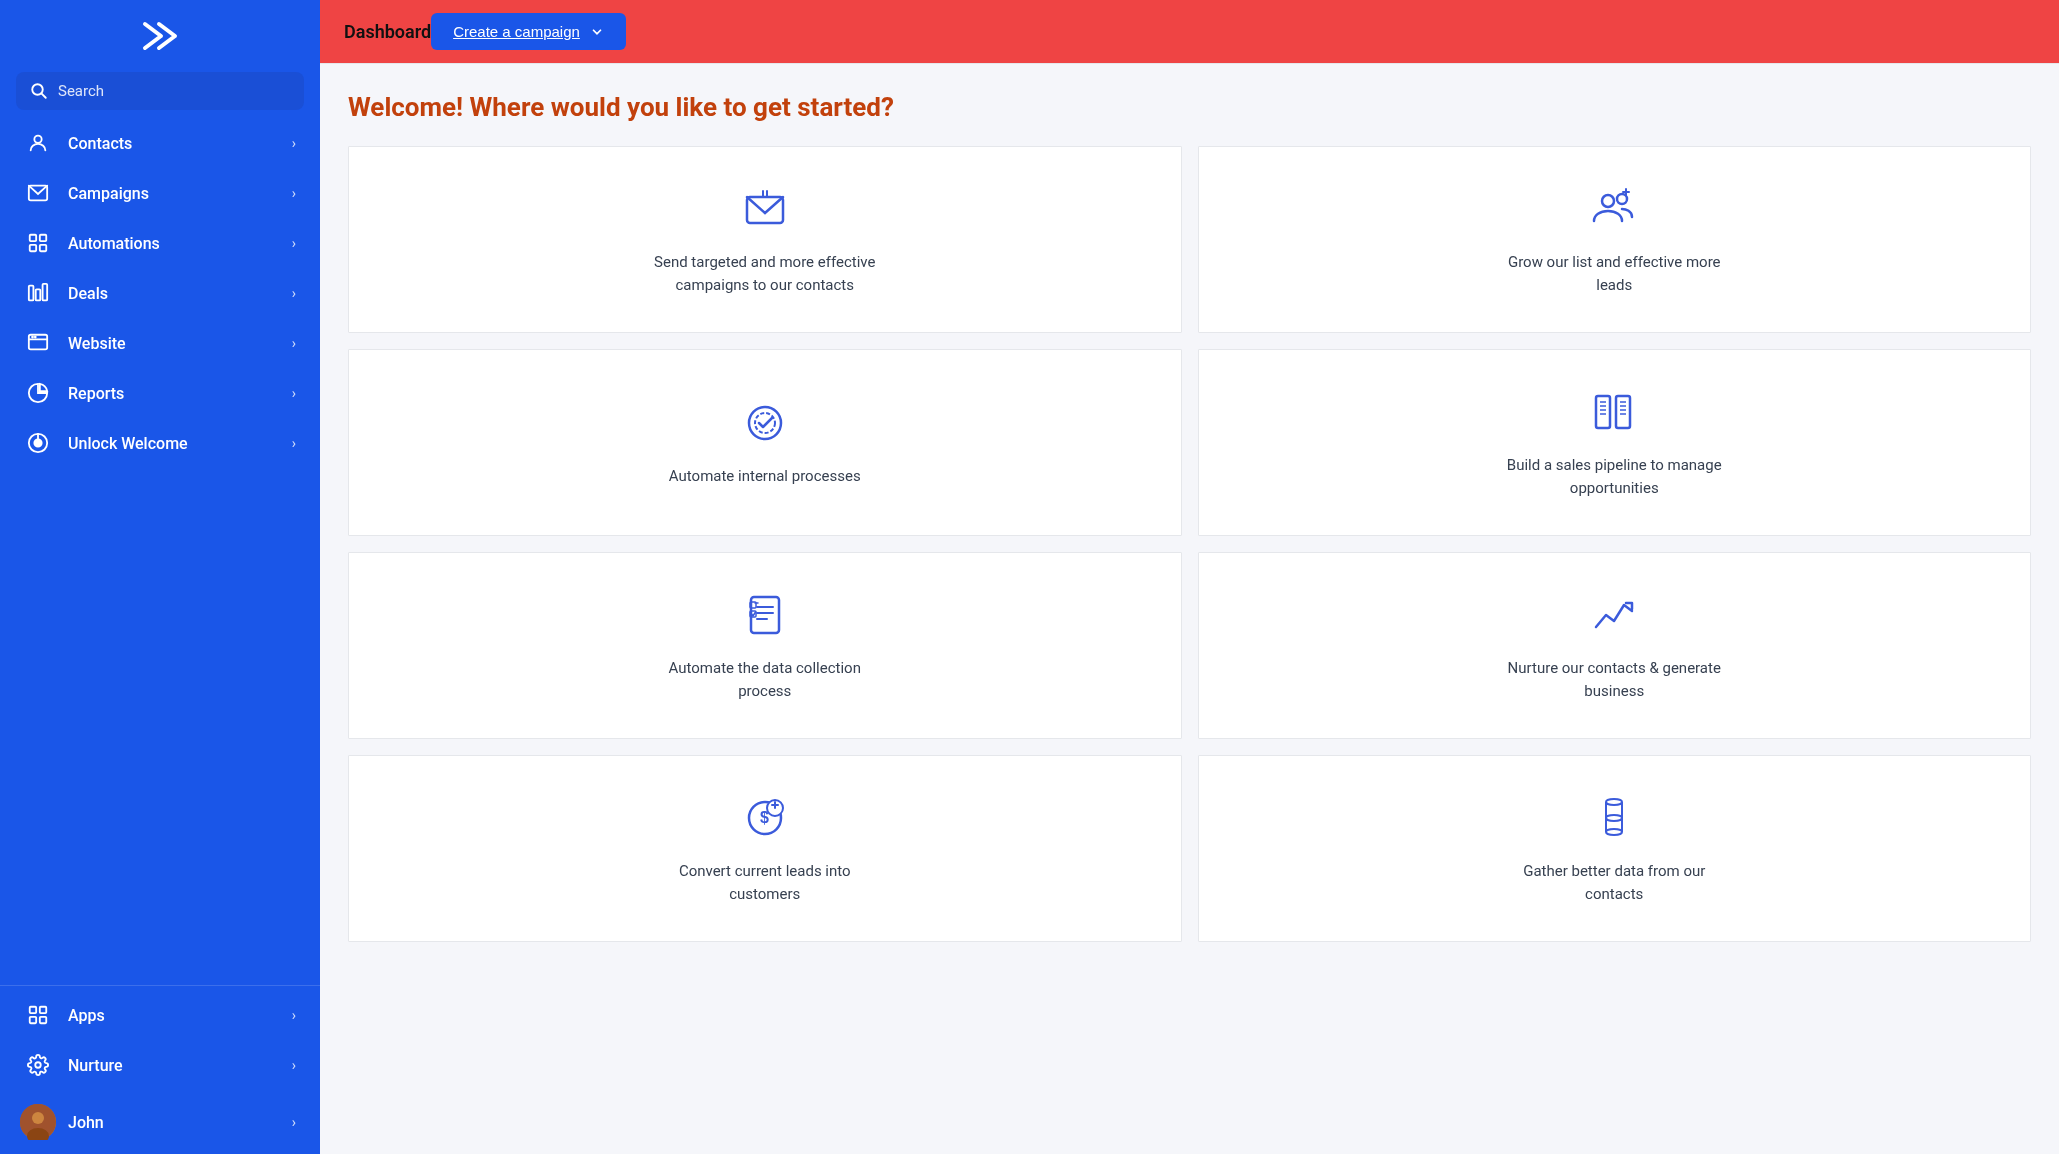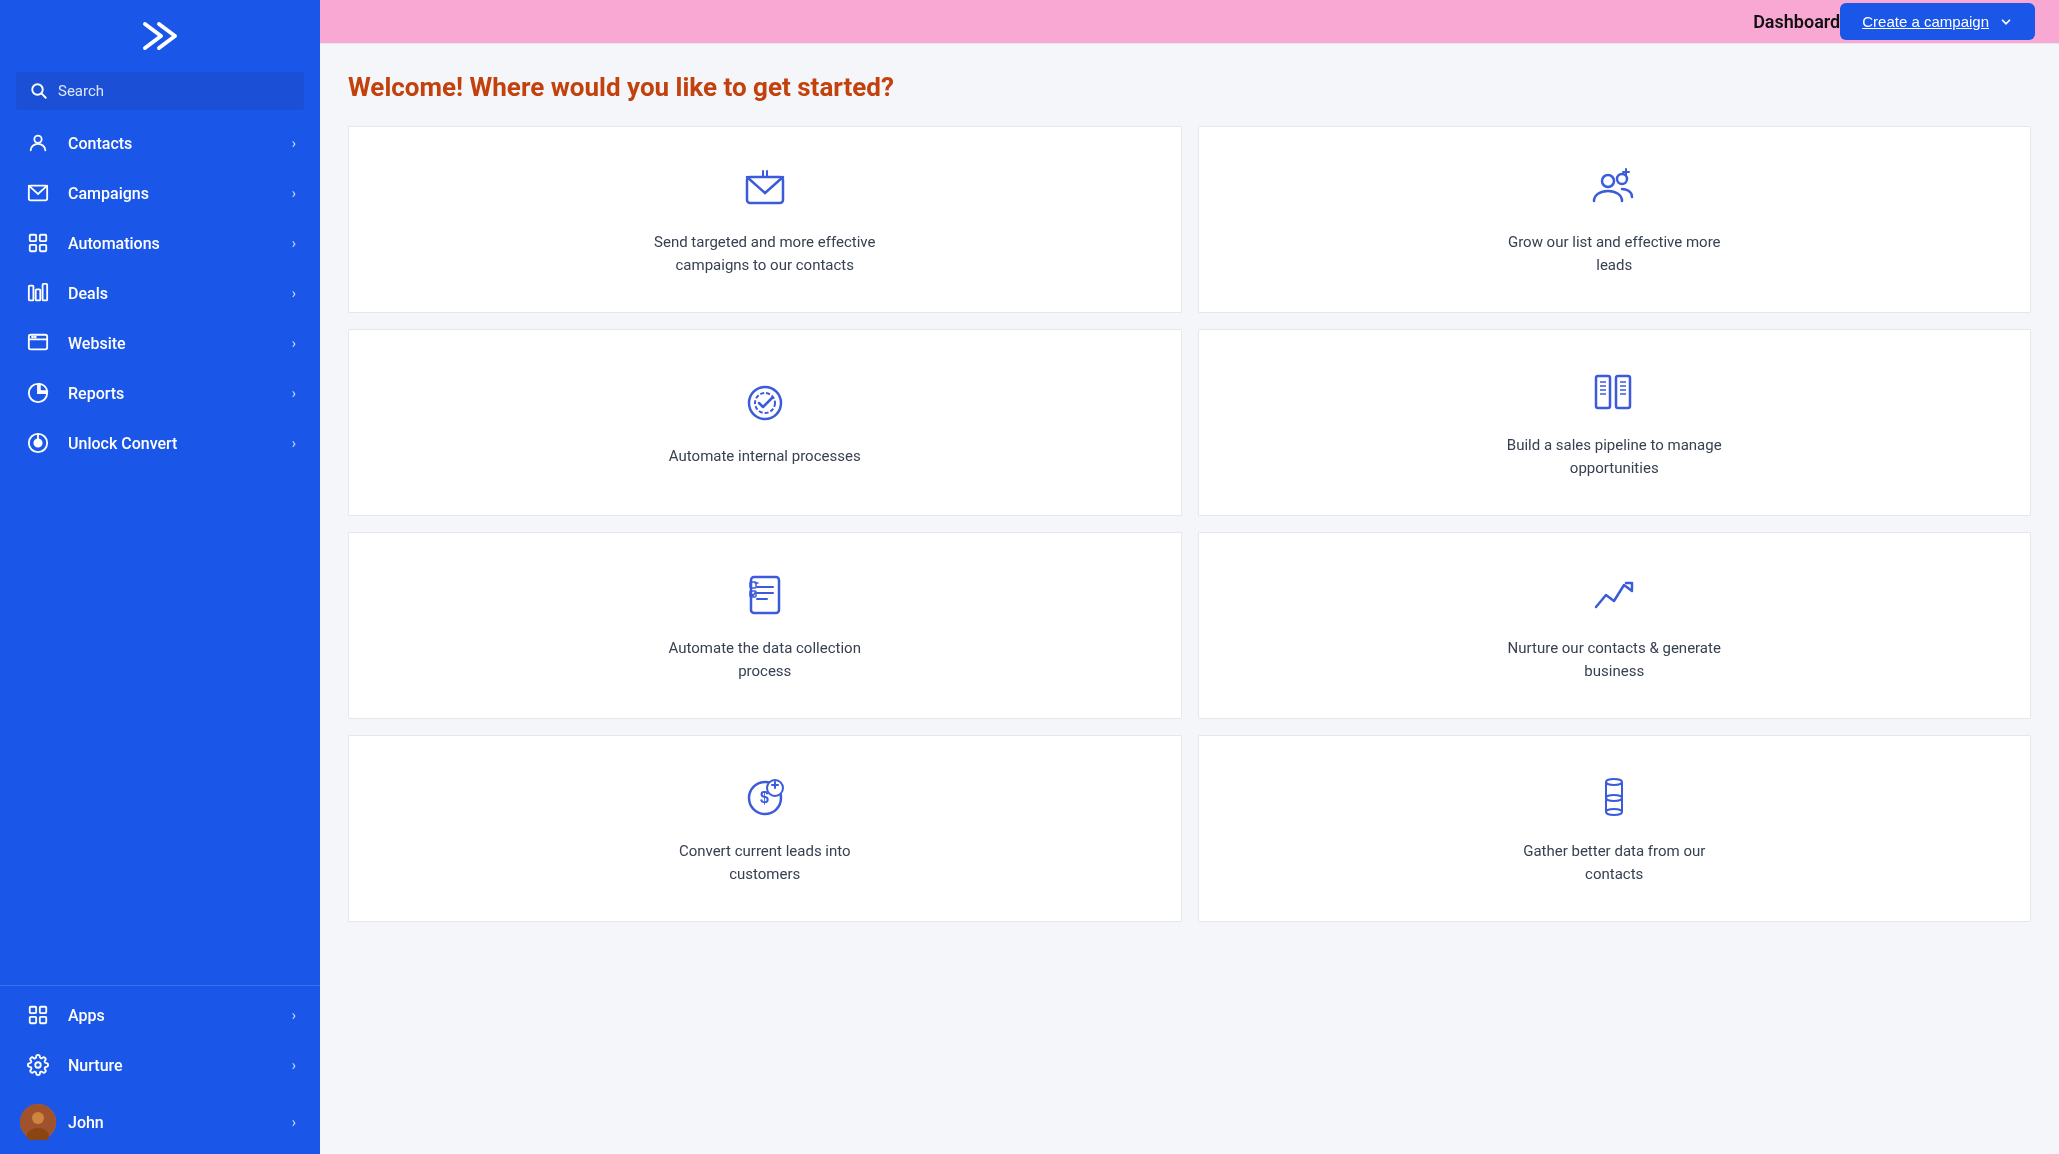--- a/index.html
+++ b/index.html
@@ -22,21 +22,21 @@
       justify-content: center;
     }
     .logo-arrow {
       color: white;
       font-size: 32px;
       font-weight: bold;
     }
     .search-box {
       margin: 0 16px 8px 16px;
       background: #1a4fd6;
-      border-radius: 2px;
+      border-radius: 8px;
       display: flex;
       align-items: center;
       padding: 10px 14px;
       cursor: pointer;
       gap: 10px;
     }
     .search-text { color: white; opacity: 0.85; font-size: 15px; }
     .nav-item {
       display: flex;
       align-items: center;
@@ -54,27 +54,27 @@
     .user-avatar-img {
       width: 36px; height: 36px; border-radius: 50%;
       background: linear-gradient(135deg, #a0522d, #cd853f);
       display: flex; align-items: center; justify-content: center;
       font-size: 18px;
     }
 
     
     .main { flex: 1; display: flex; flex-direction: column; overflow: hidden; }
     .topbar {
-      background: #f9a8d4;
+      background: #ef4444;
       border-bottom: 1px solid #e5e7eb;
       padding: 0 24px;
-      height: 44px;
-      display: flex;
-      align-items: center;
-      justify-content: flex-end;
+      height: 64px;
+      display: flex;
+      align-items: center;
+      justify-content: flex-start;
       flex-shrink: 0;
     }
     .page-title { font-size: 18px; font-weight: 600; color: #111; }
     .create-btn {
       background: #1a56e8;
       color: white;
       border: none;
       padding: 10px 22px;
       border-radius: 6px;
       font-size: 15px;
@@ -213,21 +213,21 @@
   </div>
 
   <div class="nav-item">
     <span class="nav-item-icon">
       <svg width="22" height="22" viewBox="0 0 24 24" fill="none" stroke="white" stroke-width="2" stroke-linecap="round">
         <circle cx="12" cy="12" r="10"></circle>
           <circle cx="12" cy="12" r="4" fill="white" stroke="white"></circle>
           <line x1="12" y1="2" x2="12" y2="8"></line>
       </svg>
     </span>
-    <span class="nav-item-label">Unlock Convert</span>
+    <span class="nav-item-label">Unlock Welcome</span>
     <span class="nav-chevron">›</span>
   </div>
 
   <div class="nav-spacer"></div>
 
   <div class="sidebar-bottom">
     <div class="nav-item">
       <span class="nav-item-icon">
         <svg width="22" height="22" viewBox="0 0 24 24" fill="none" stroke="white" stroke-width="2" stroke-linecap="round">
           <rect x="3" y="3" width="7" height="7" rx="1"></rect>

